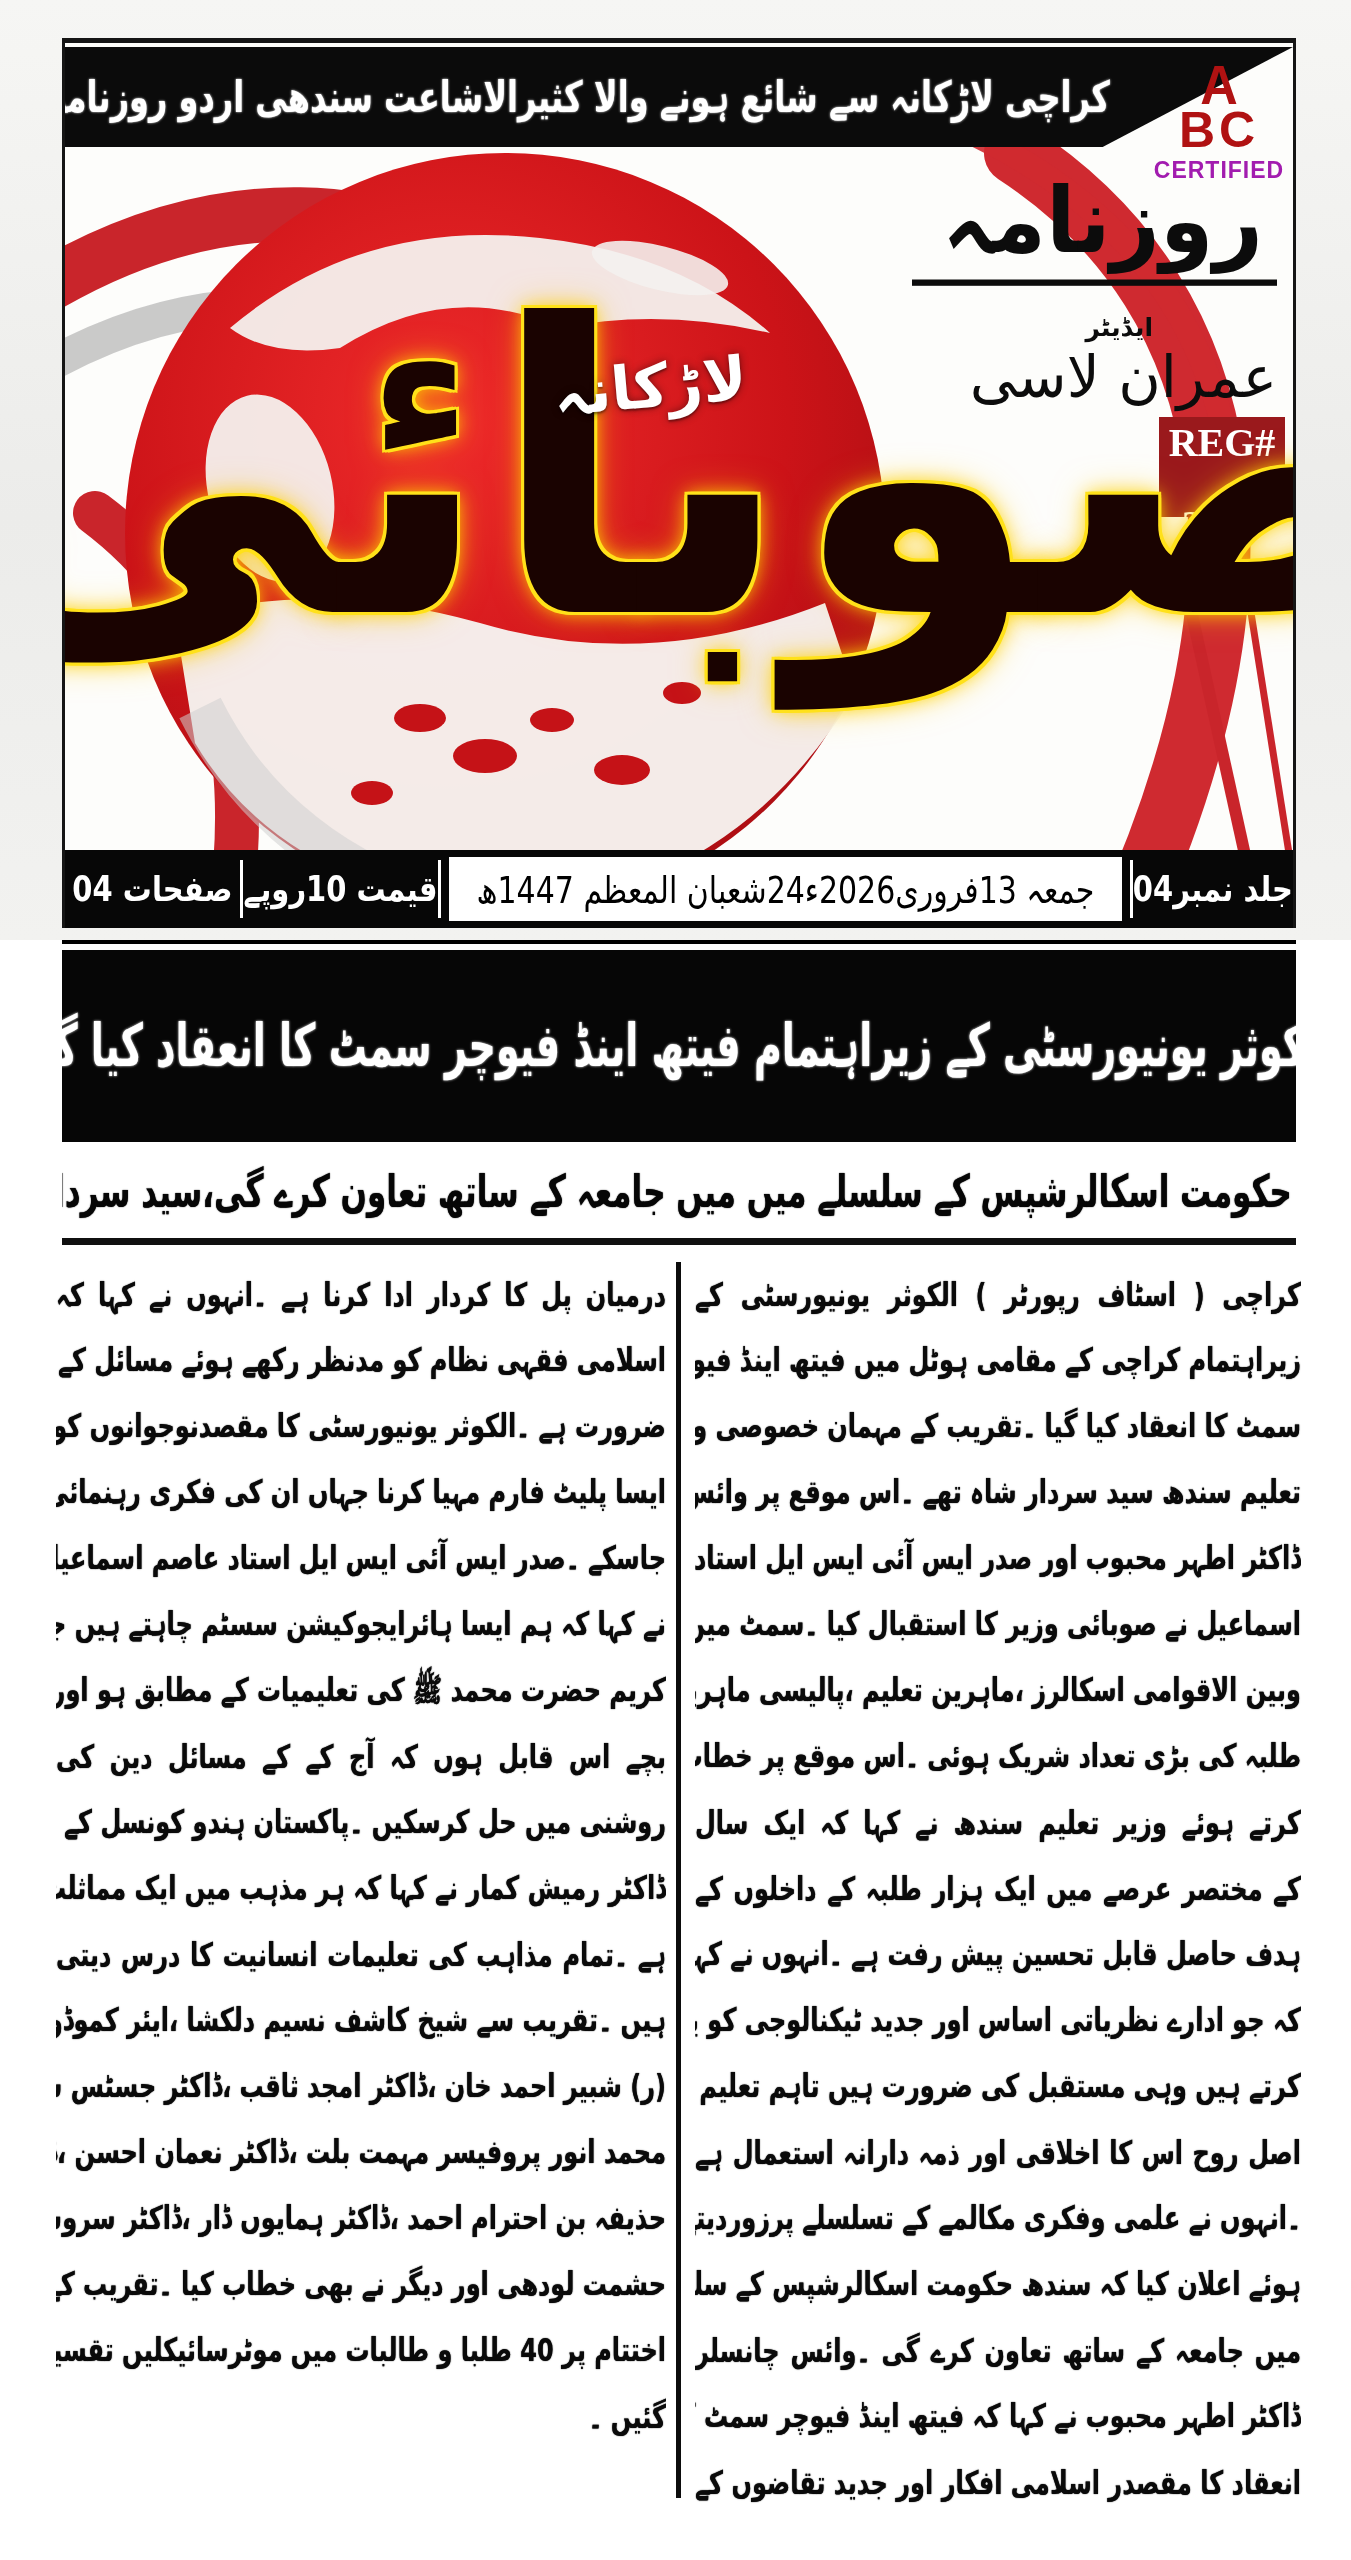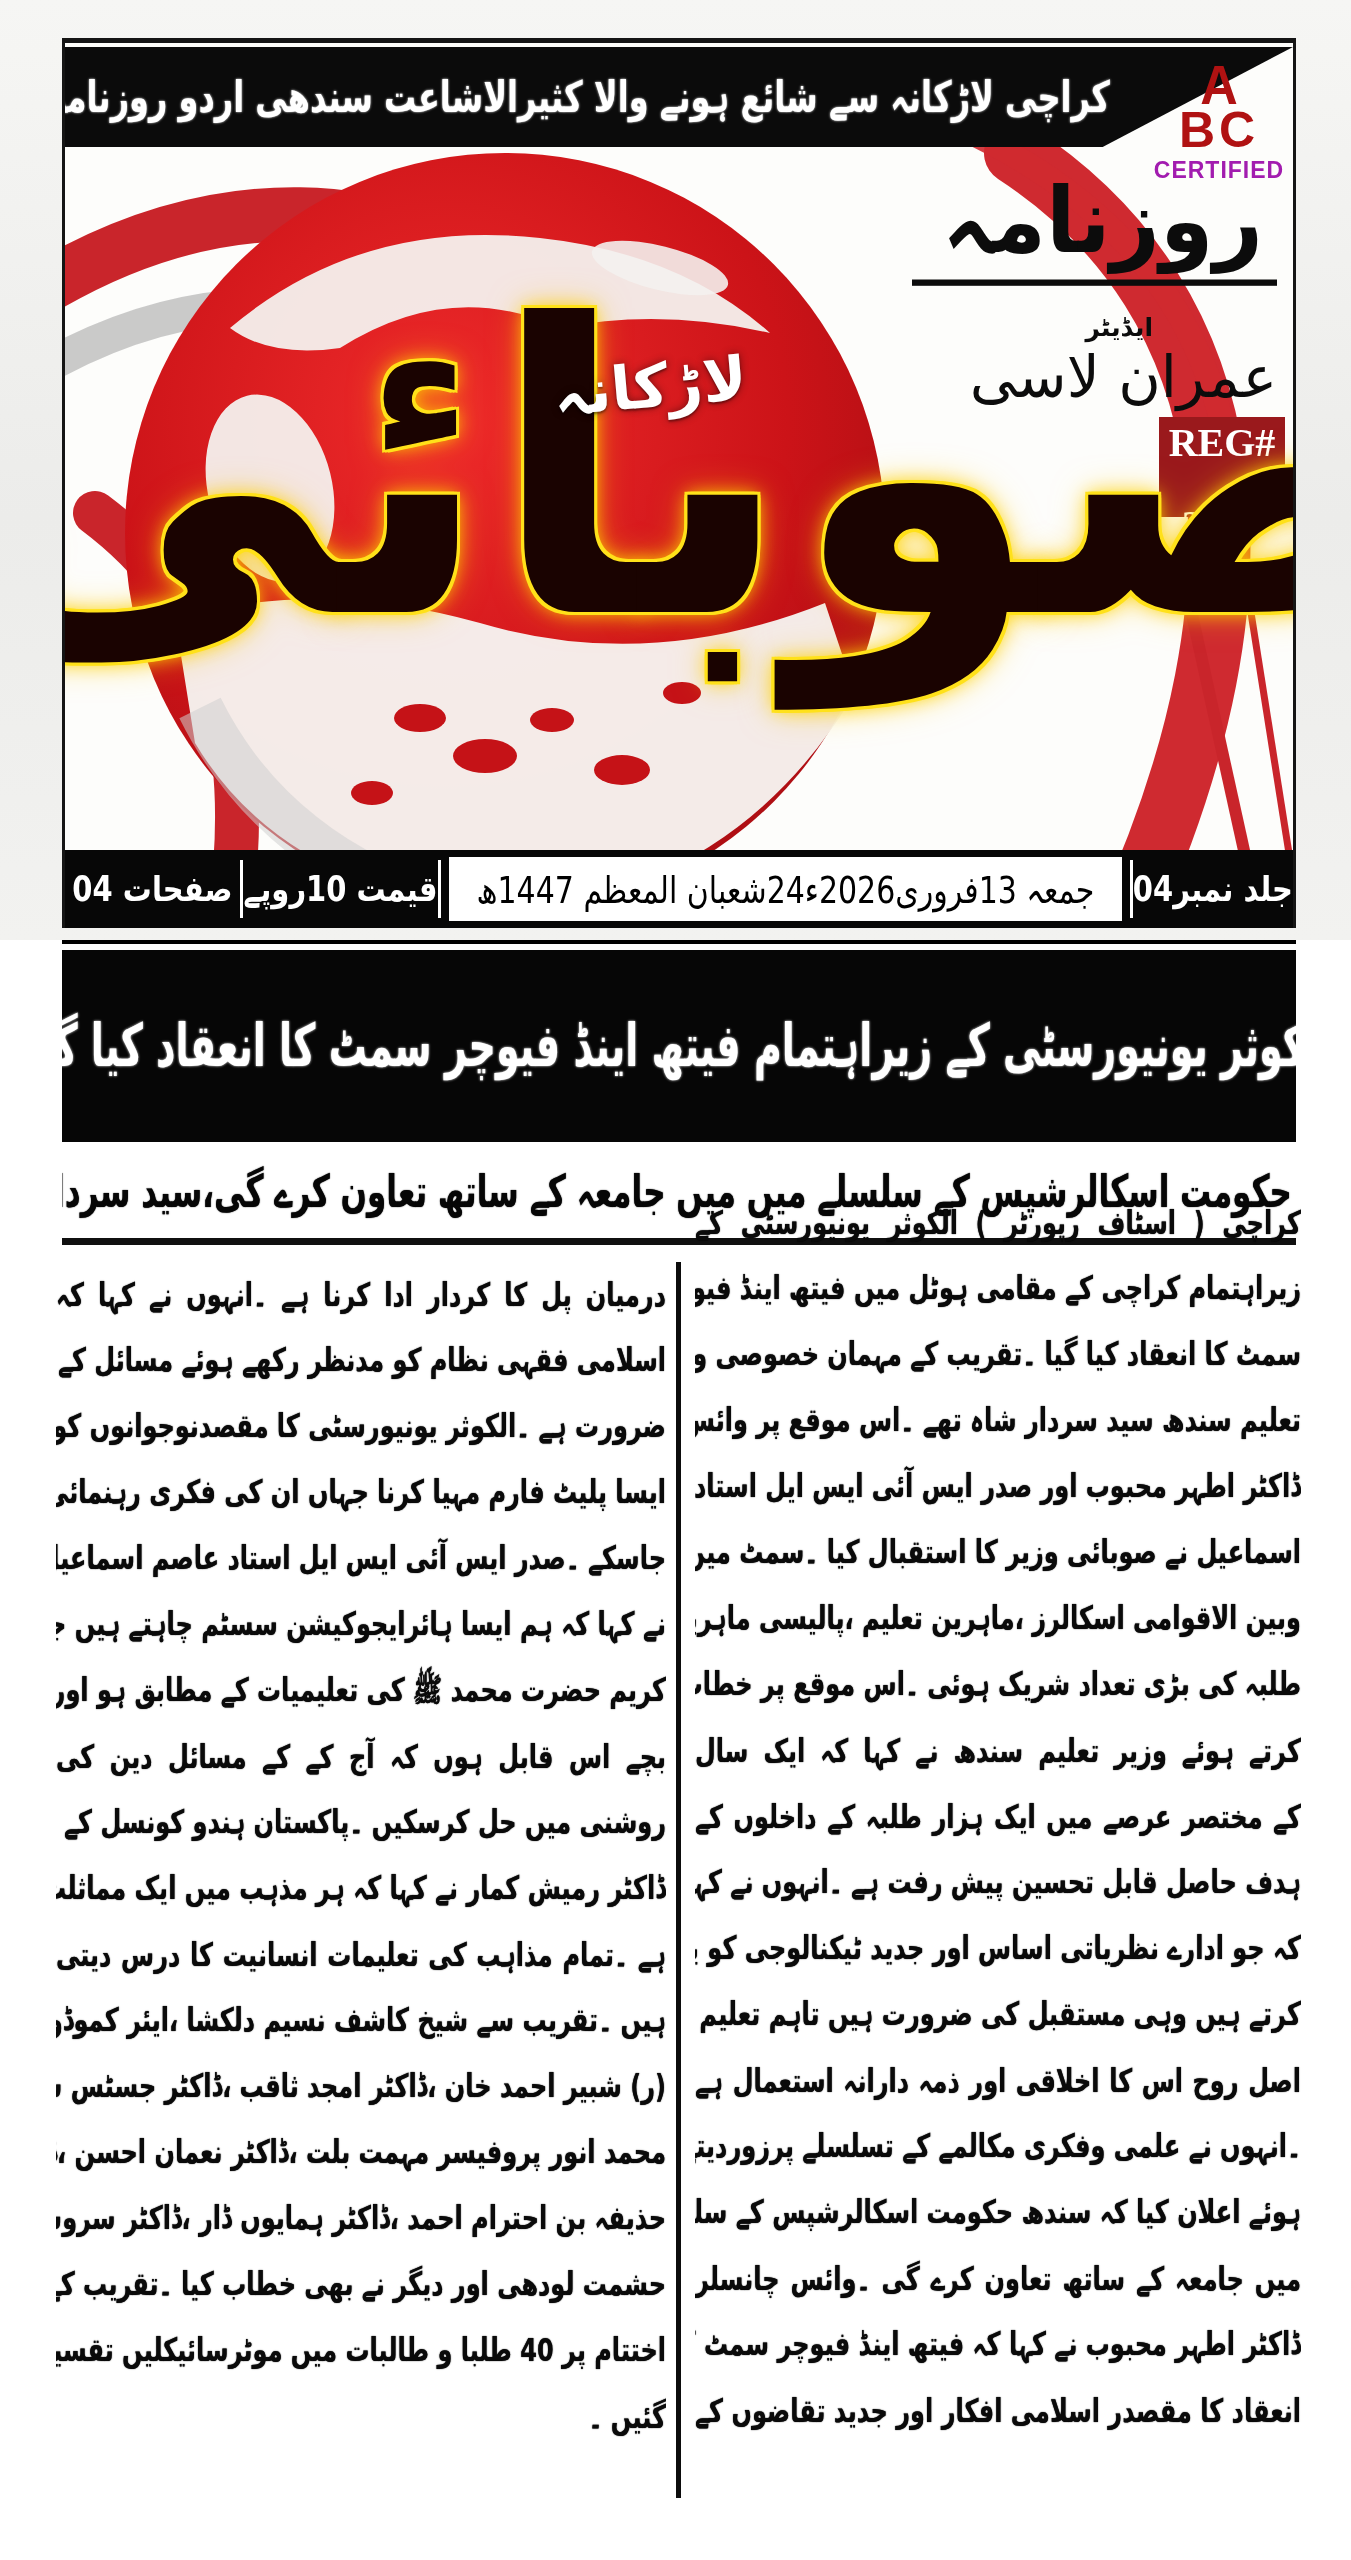--- a/index.html
+++ b/index.html
@@ -67,21 +67,21 @@
     display:flex;align-items:center;justify-content:center;overflow:hidden;}
   .headline span{color:#ffffff;font-weight:bold;font-size:38px;white-space:nowrap;
     direction:rtl;transform:scaleY(1.55);text-shadow:0 0 2px #fff;}
   .subheadline{position:absolute;left:62px;top:1150px;width:1234px;height:82px;
     display:flex;align-items:center;justify-content:center;overflow:hidden;}
   .subheadline span{color:#060606;font-weight:bold;font-size:31px;white-space:nowrap;
     direction:rtl;transform:scaleY(1.45);text-shadow:0 0 1px #000;}
   .subrule{position:absolute;left:62px;top:1238px;width:1234px;height:7px;background:#101010;}
   
   .col{position:absolute;direction:rtl;}
-  .col-right{left:695px;top:1190px;width:606px;}
+  .col-right{left:695px;top:1262px;width:606px;}
   .col-left{left:56px;top:1262px;width:610px;}
   .divider{position:absolute;left:676px;top:1262px;width:5px;height:1236px;background:#0c0c0c;}
   .bline{font-size:24px;font-weight:bold;color:#0a0a0a;line-height:66px;height:66px;
     white-space:nowrap;overflow:hidden;text-align:justify;text-align-last:justify;
     transform:scaleY(1.35);text-shadow:0 0 1px #000;}
   .col-left .bline:last-child{text-align-last:right;}
 </style>
 </head>
 <body>
 

